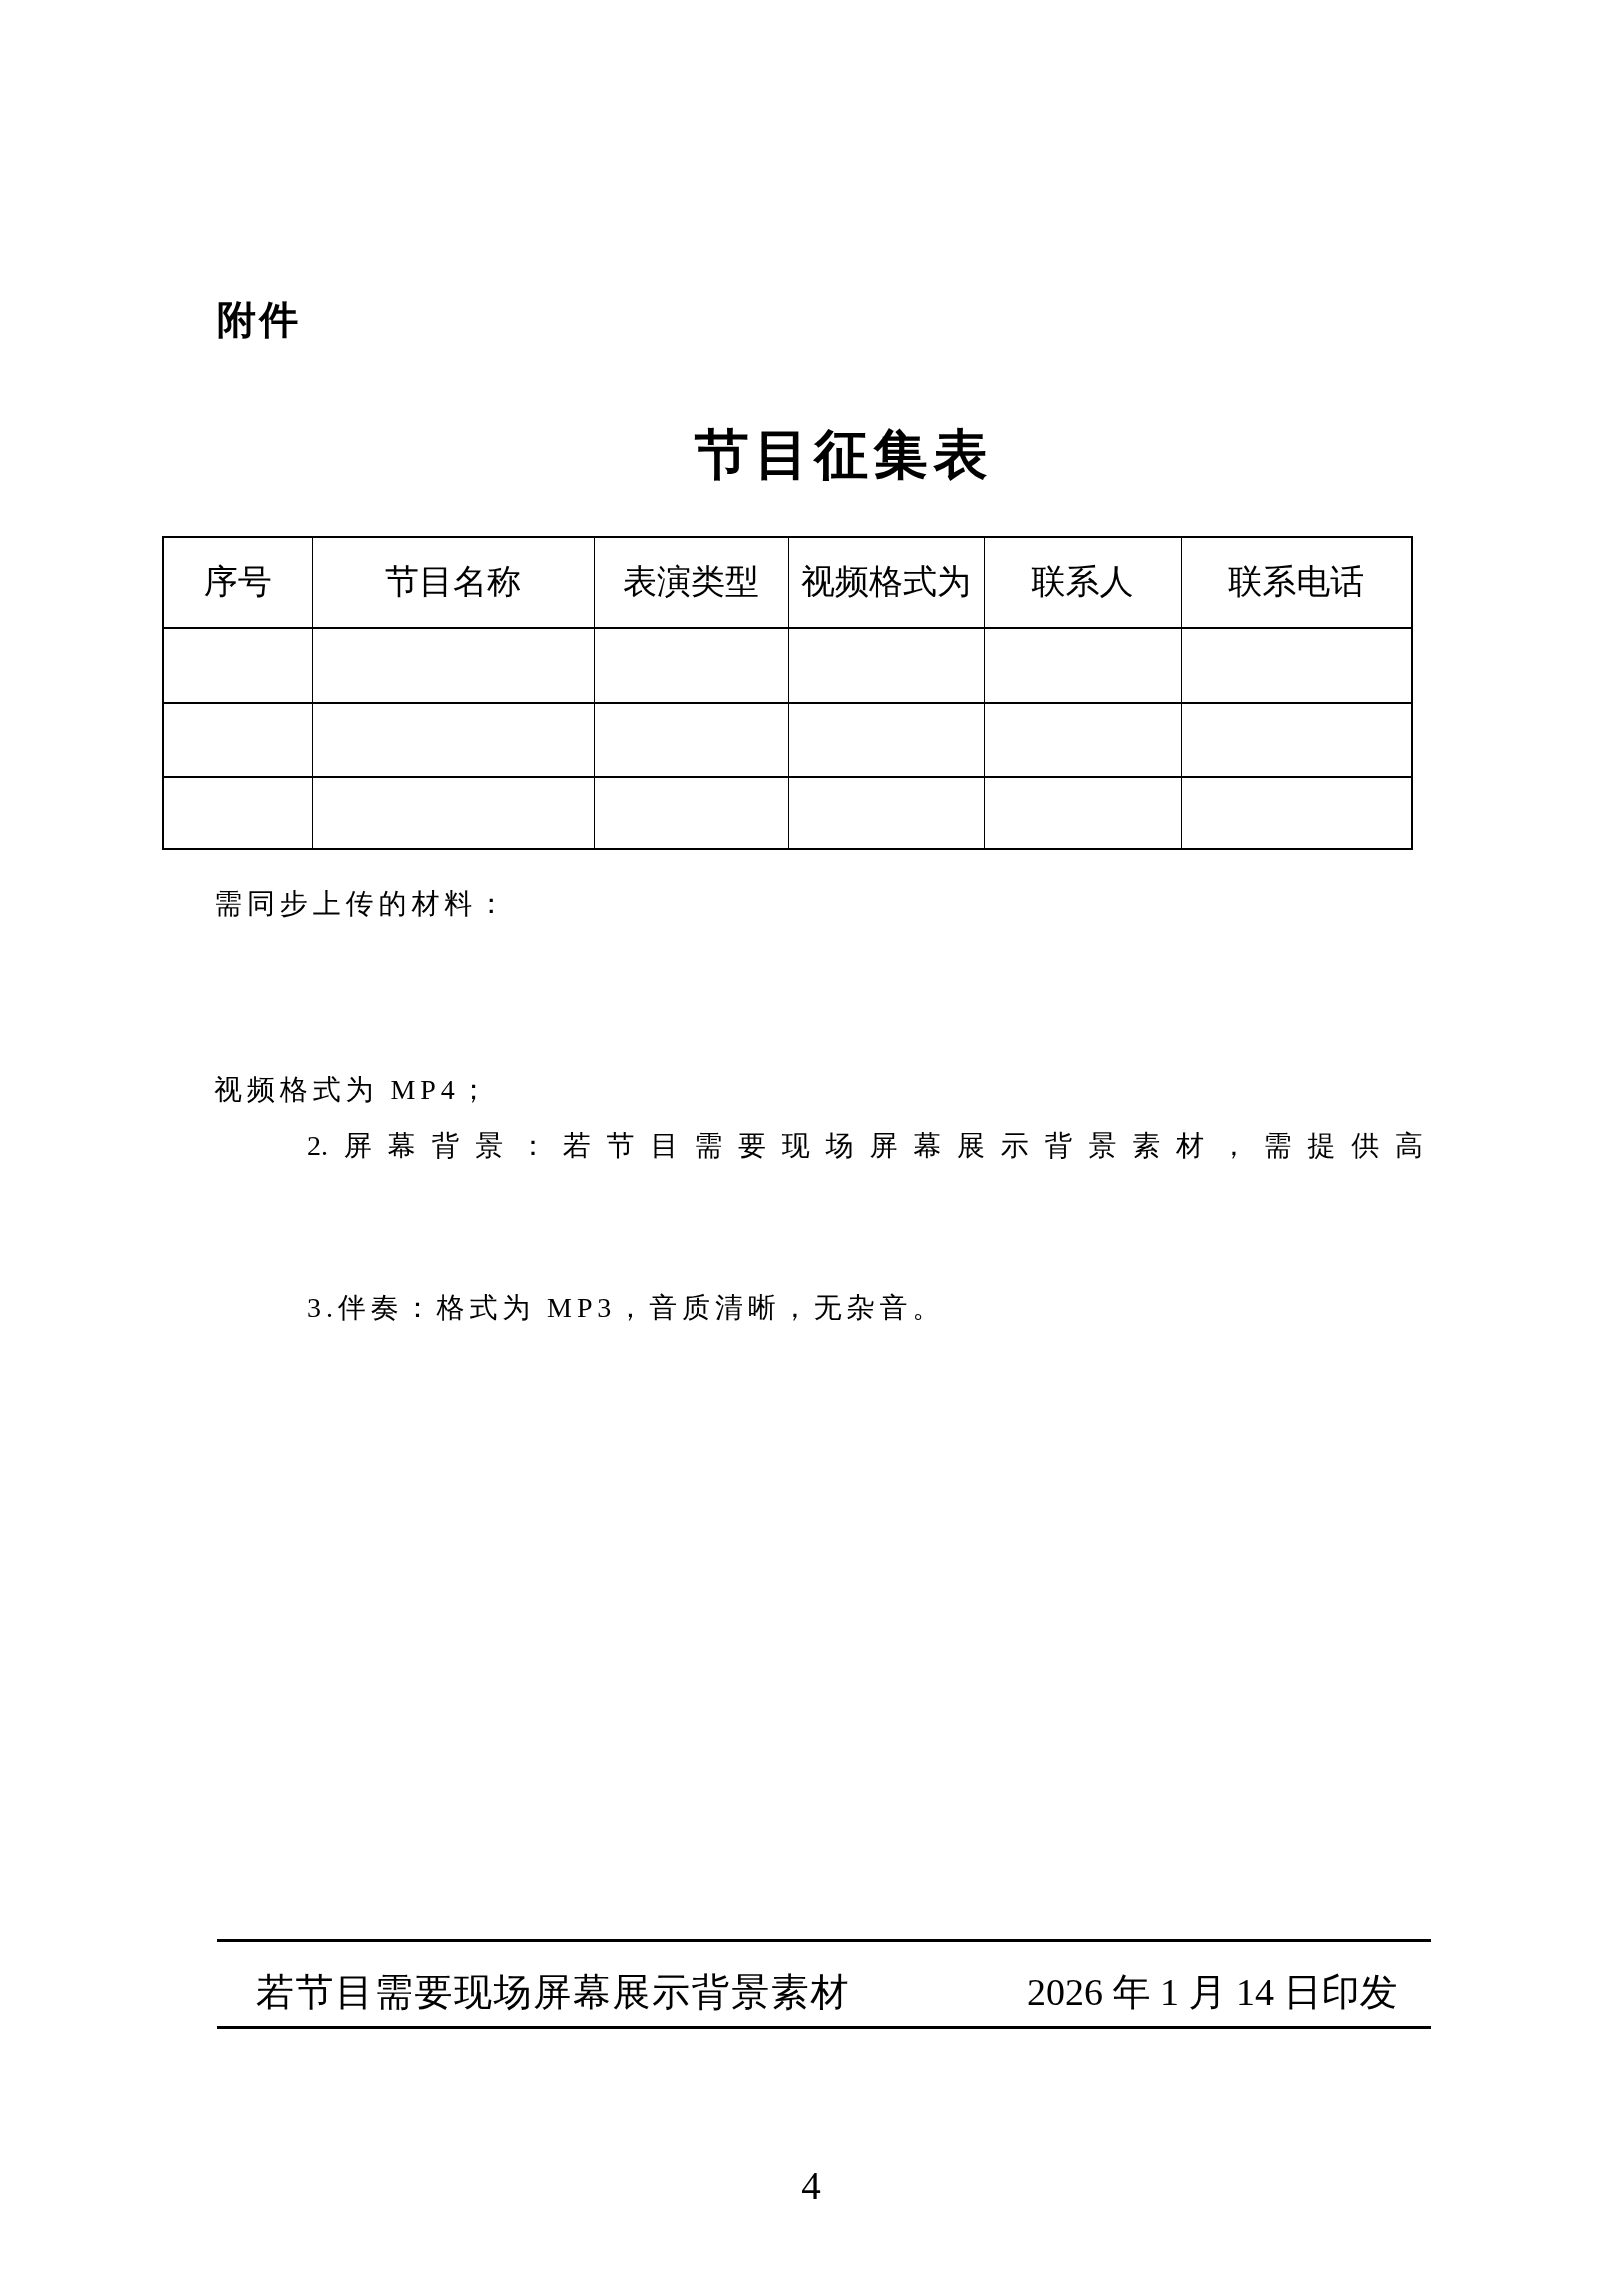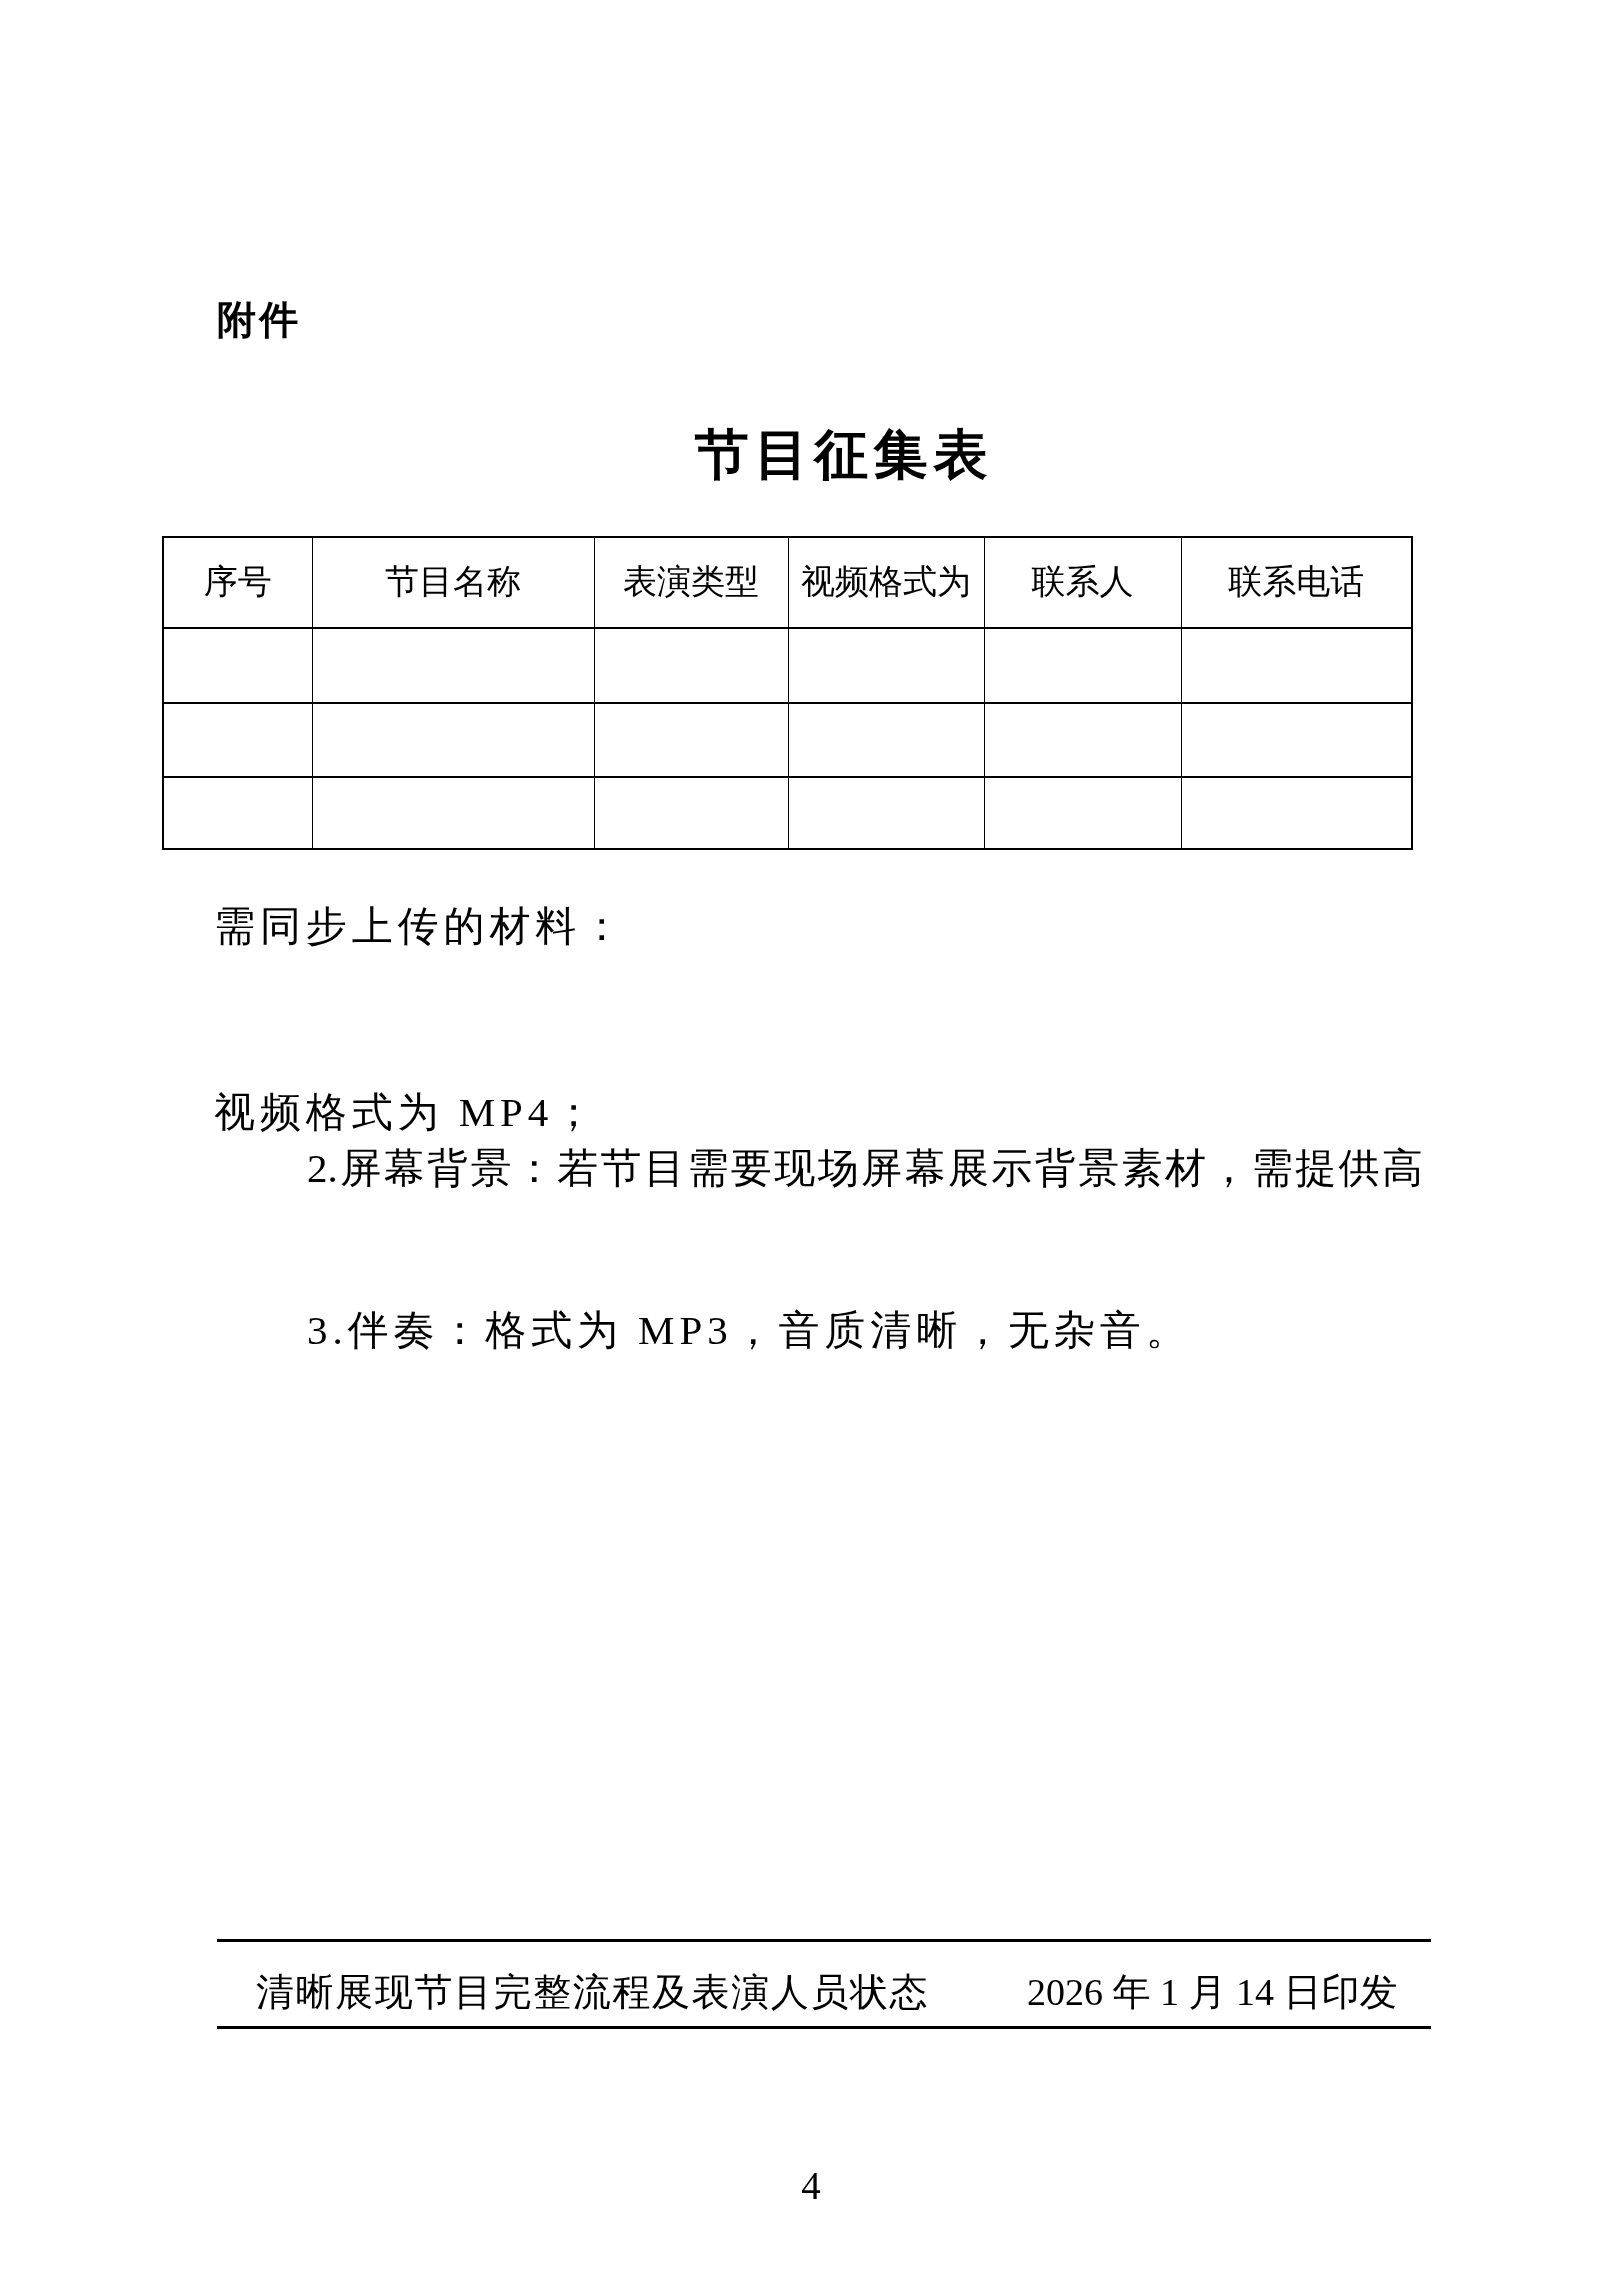--- a/index.html
+++ b/index.html
@@ -58,24 +58,23 @@
   .doc-table thead tr { height: 91px; }
   .doc-table tbody tr { border-bottom: 2.5px solid #000; }
   .doc-table tbody tr.row-1 { height: 75px; }
   .doc-table tbody tr.row-2 { height: 74px; }
   .doc-table tbody tr.row-3 { height: 72px; }
   .doc-table { border: 2.5px solid #000; }
 
   .body-line {
     position: absolute;
     font-family: "Liberation Serif", serif;
-    font-size: 41px; line-height: 44px;
+    font-size: 28px; line-height: 44px;
     letter-spacing: 4.9px;
     white-space: nowrap;
-    margin-top: 22px;
   }
   .body-line.justify {
     white-space: normal;
     letter-spacing: 0;
     text-align: justify;
     text-align-last: justify;
   }
 
   .footer-rule {
     position: absolute; left: 217px; width: 1214px; height: 3.3px;
@@ -163,21 +162,21 @@
 
   <div class="body-line" style="left:214px; top:1068px;">视频格式为 MP4；</div>
 
   <div class="body-line justify" style="left:307px; top:1124px; width:1116px;">2.屏幕背景：若节目需要现场屏幕展示背景素材，需提供高</div>
 
 
   <div class="body-line" style="left:307px; top:1286px;">3.伴奏：格式为 MP3，音质清晰，无杂音。</div>
 
   <div class="footer-rule top"></div>
 
-  <div class="footer-issuer">清晰展现节目完整流程及表演人员状态</div>
+  <div class="footer-issuer">若节目需要现场屏幕展示背景素材</div>
 
   <div class="footer-date">2026 年 1 月 14 日印发</div>
 
   <div class="footer-rule bottom"></div>
 
   <div class="page-number">4</div>
 
 </div>
 
 

